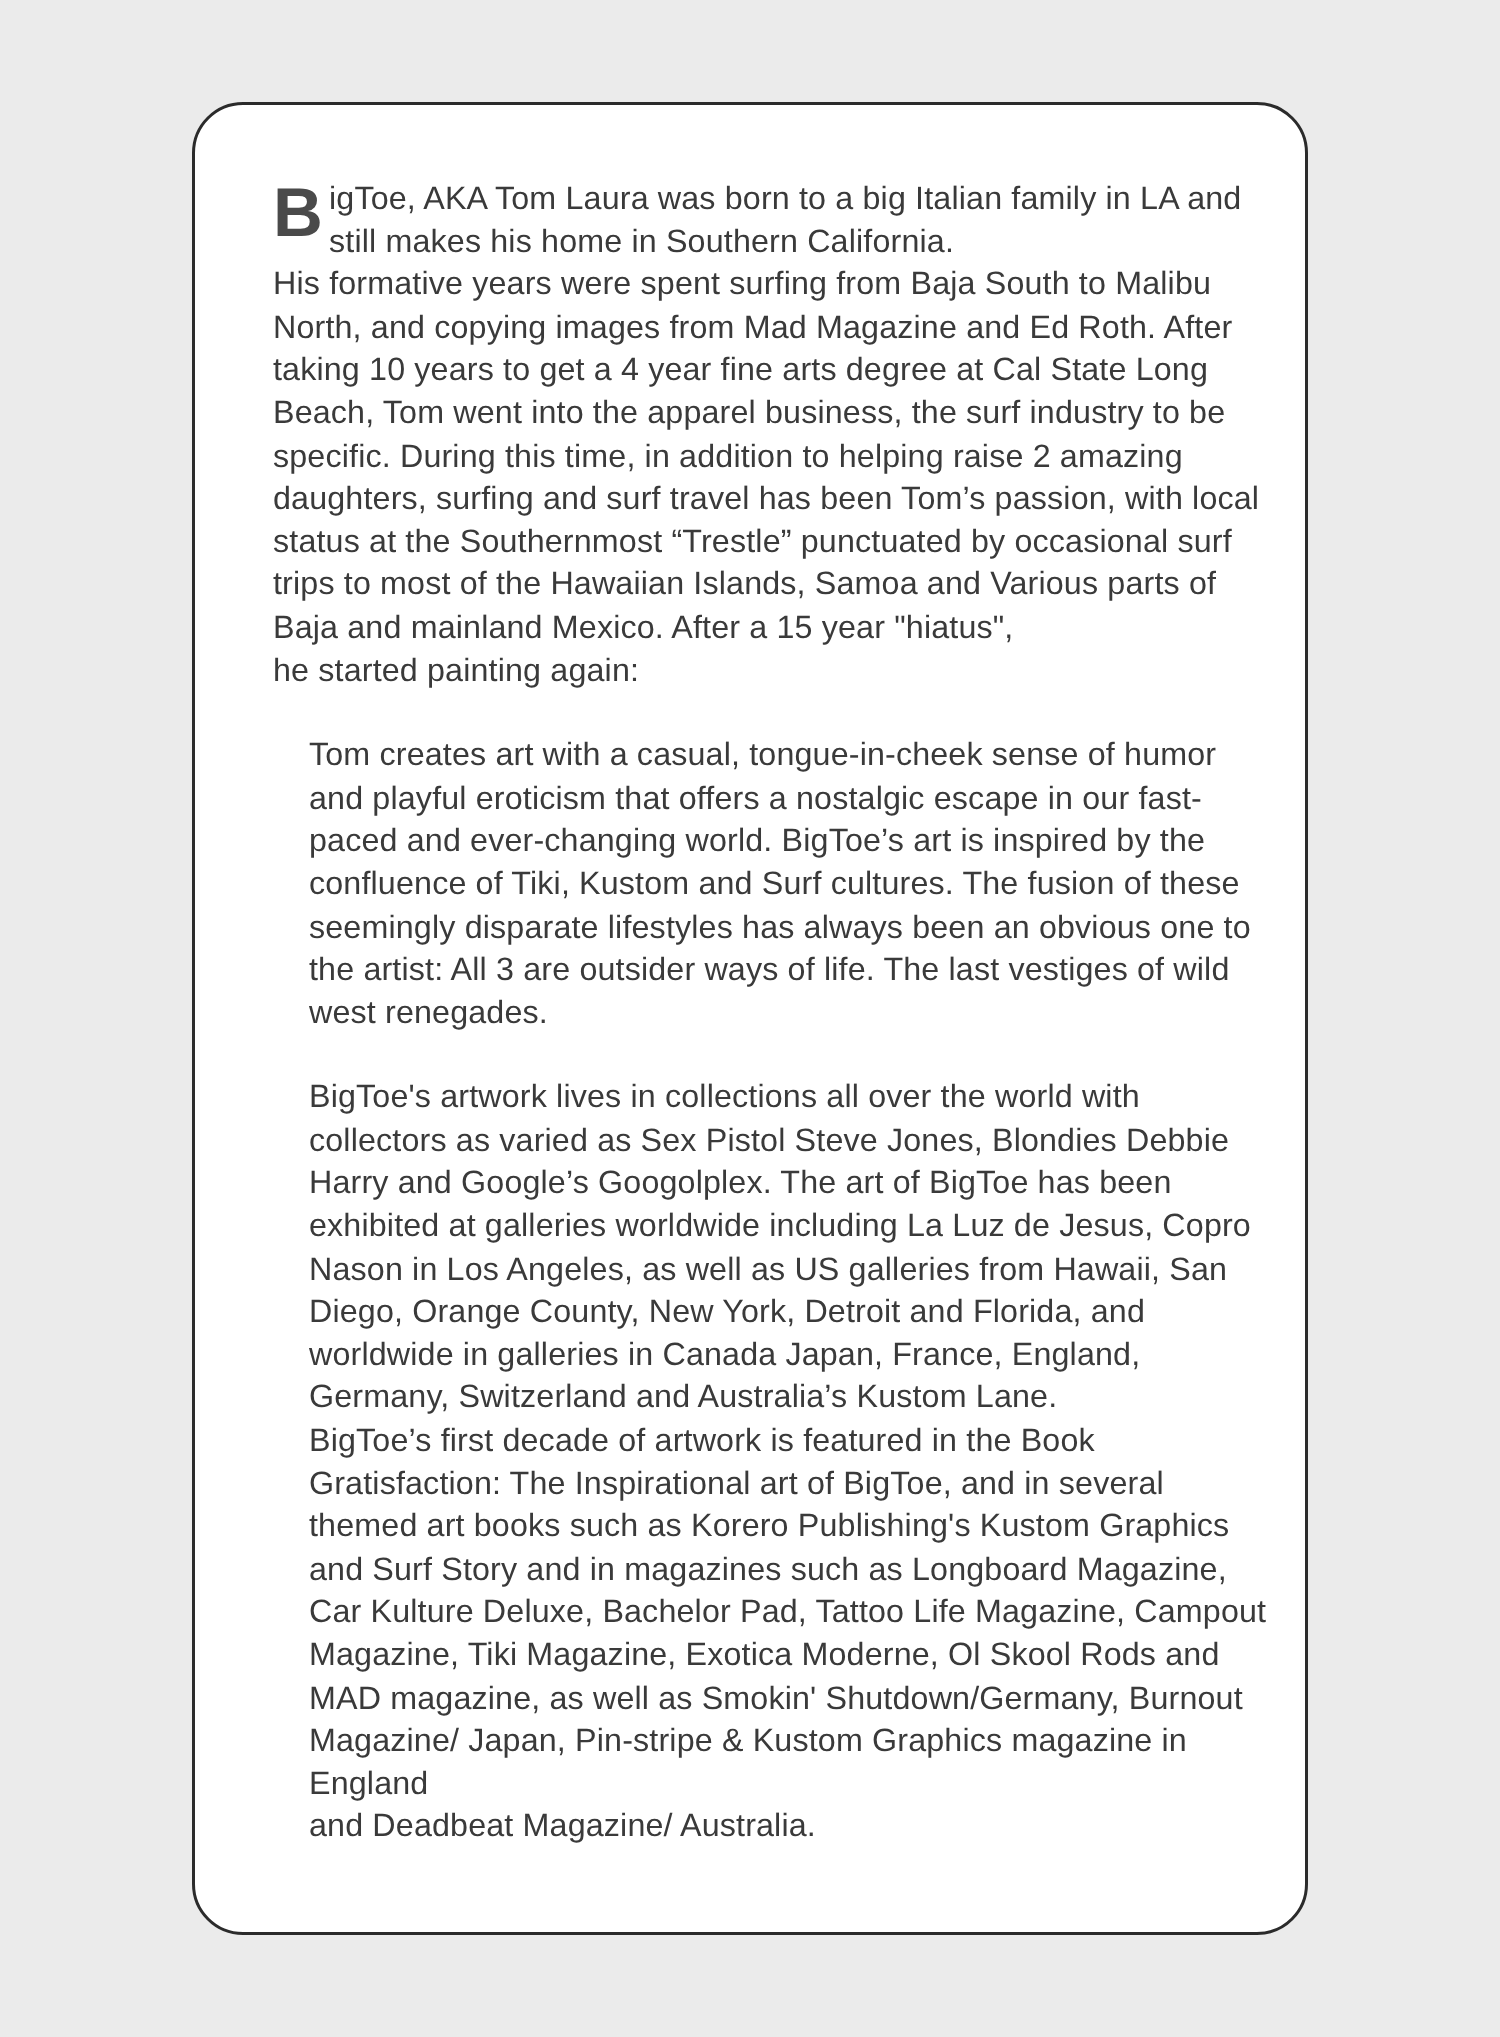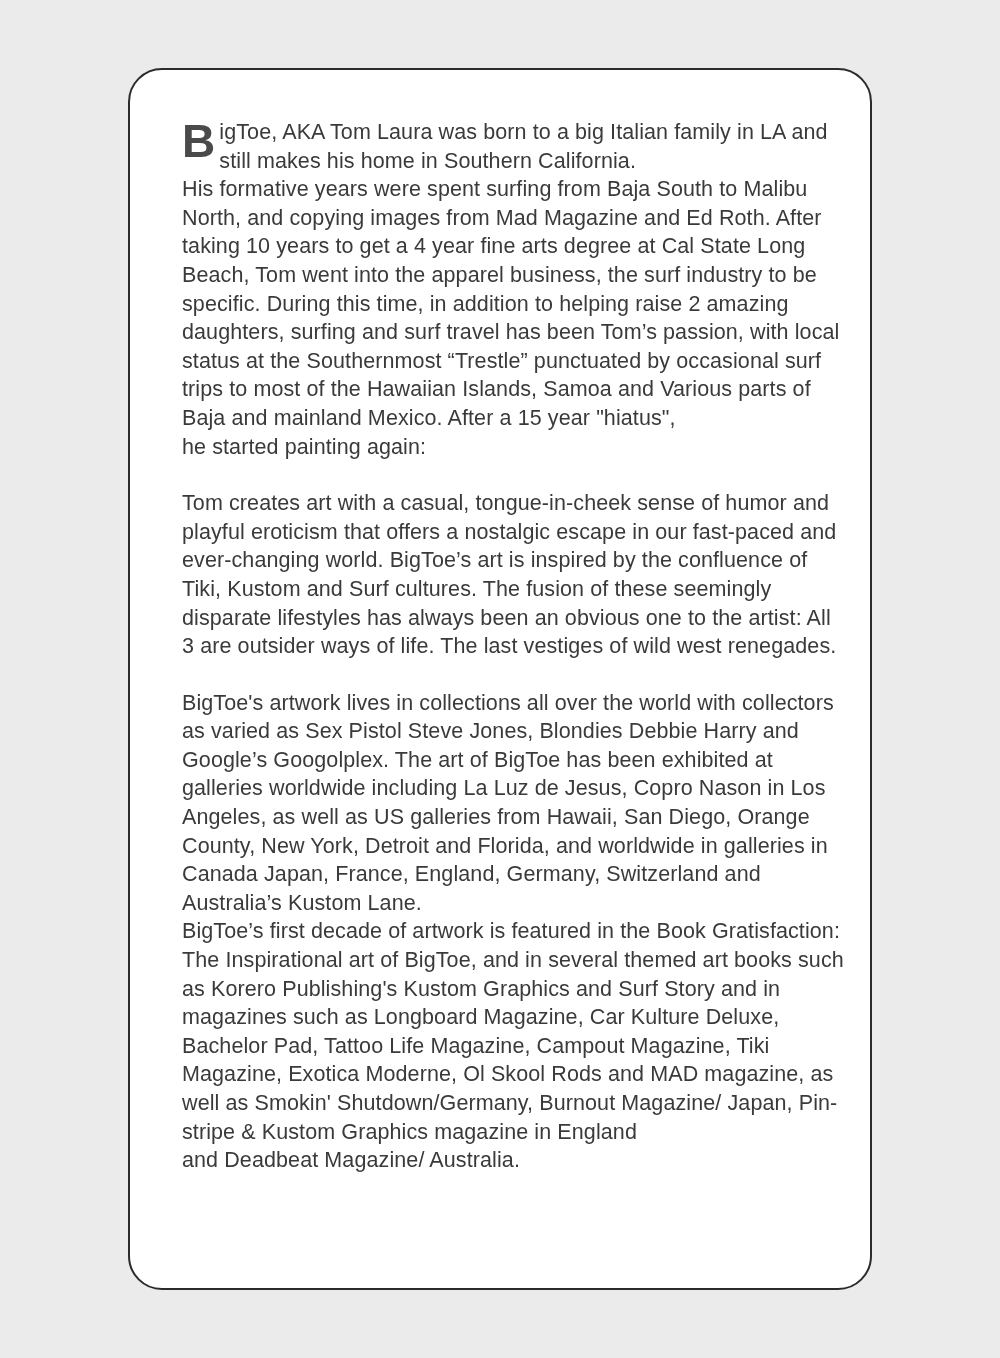--- a/index.html
+++ b/index.html
@@ -34,20 +34,21 @@
     font-size: 21.5px;
     line-height: 28.6px;
     color: #3a3a3a;
     letter-spacing: 0.1px;
   }
   .para {
     margin: 0;
   }
   .para + .para {
     margin-top: 28px;
+    margin-left: 24px;
   }
   .dropcap {
     float: left;
     font-size: 46px;
     line-height: 40px;
     font-weight: bold;
     color: #4a4a4a;
     margin: 3px 4px 0 0;
     padding: 0;
   }

